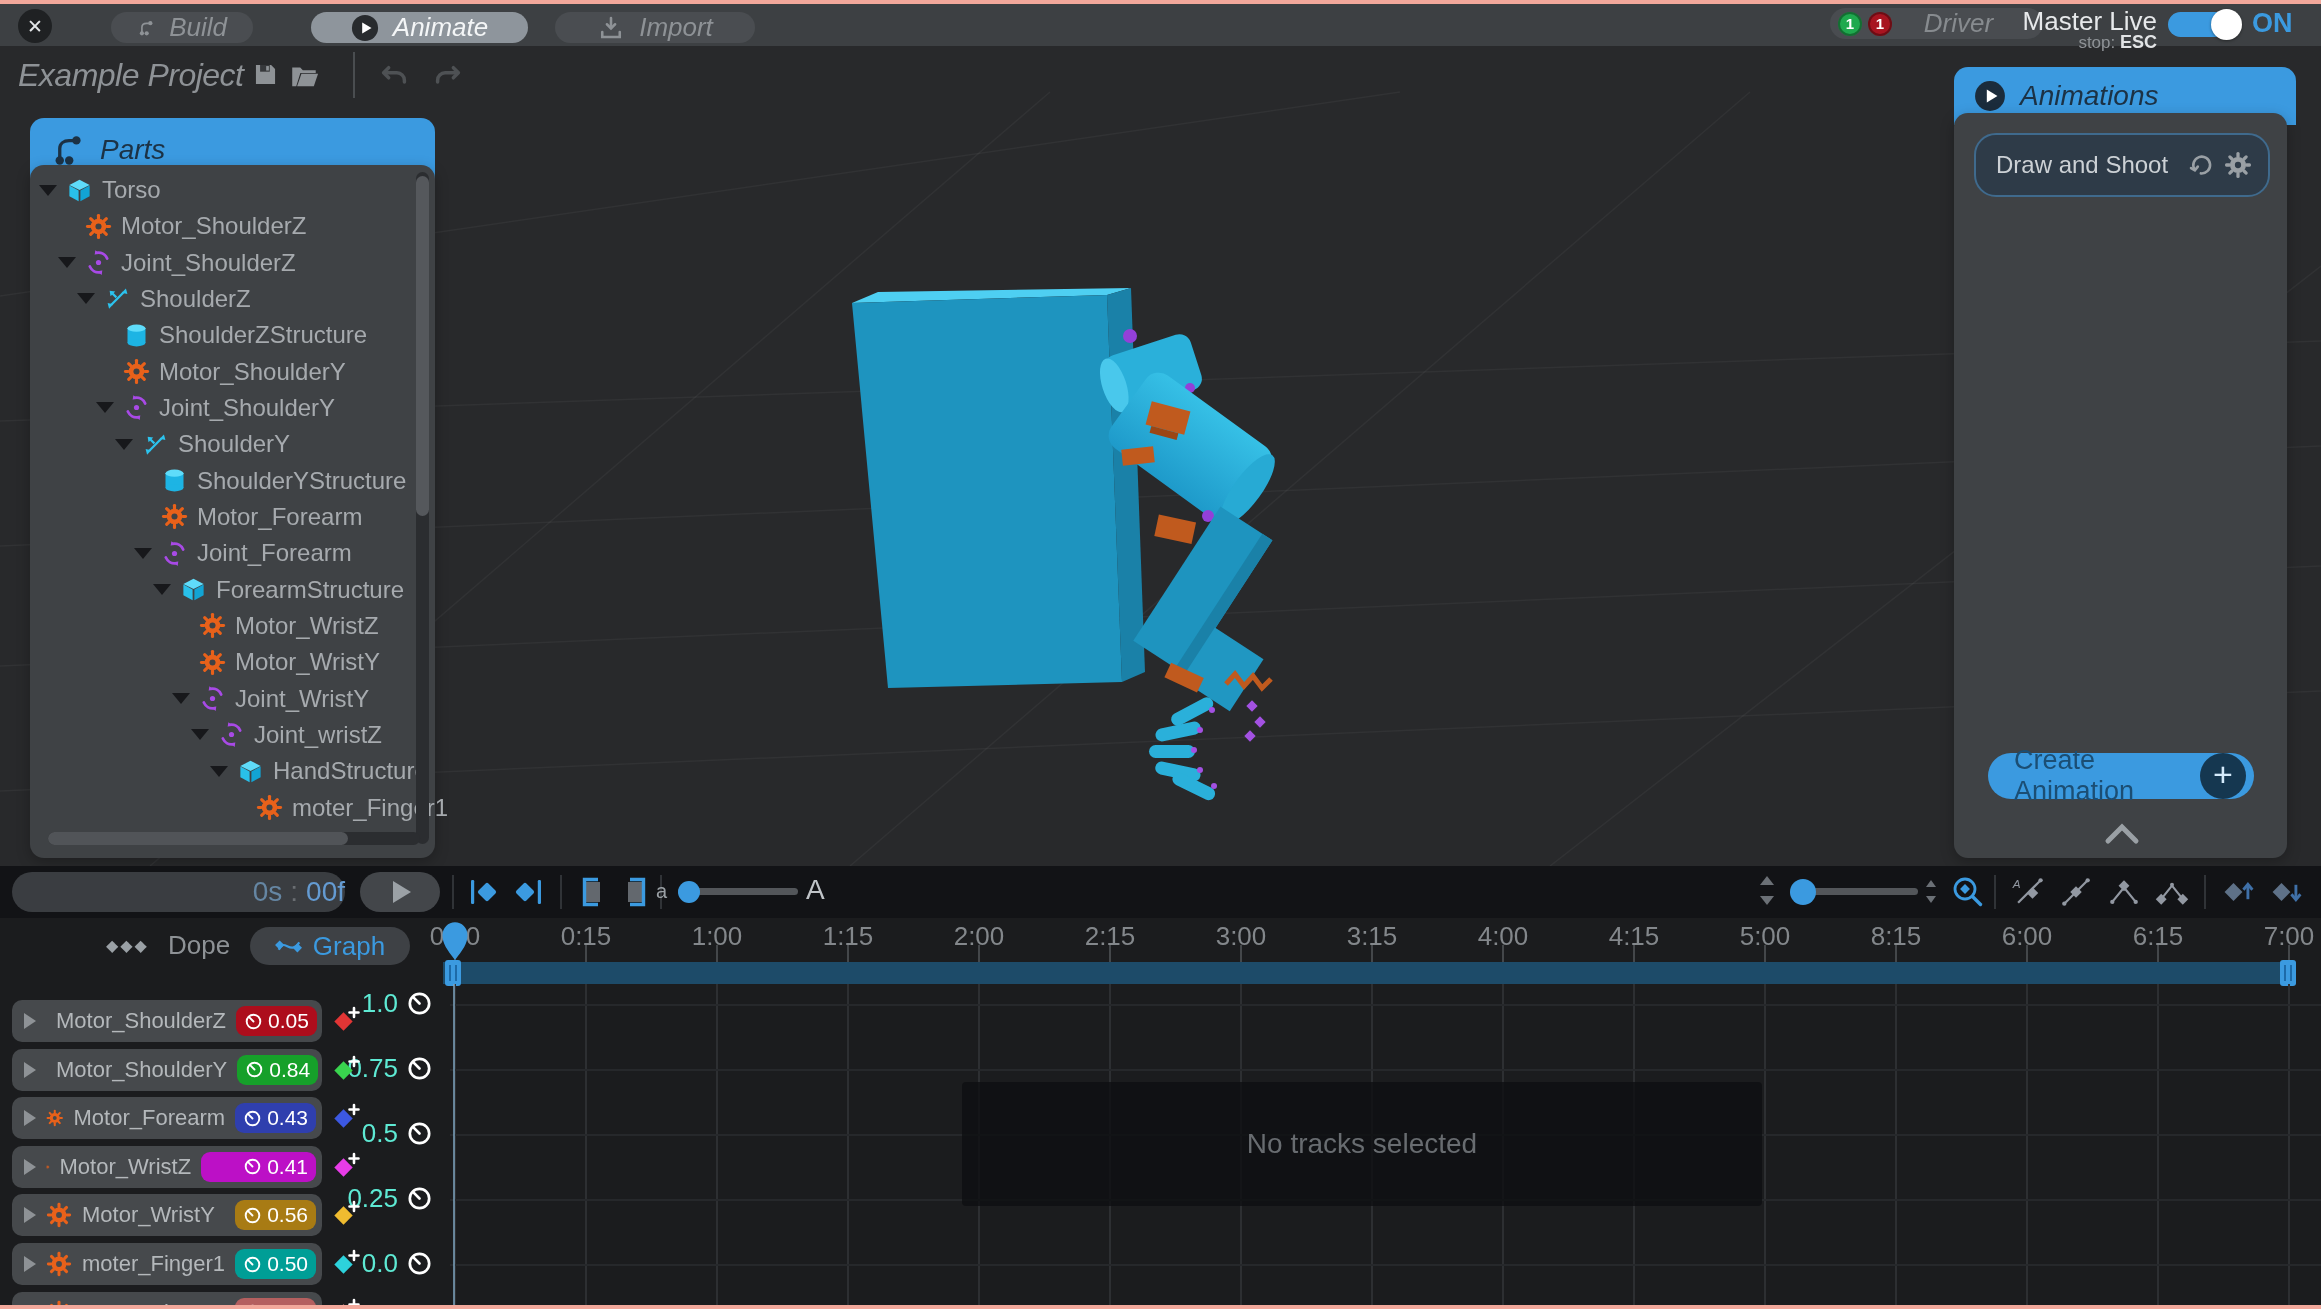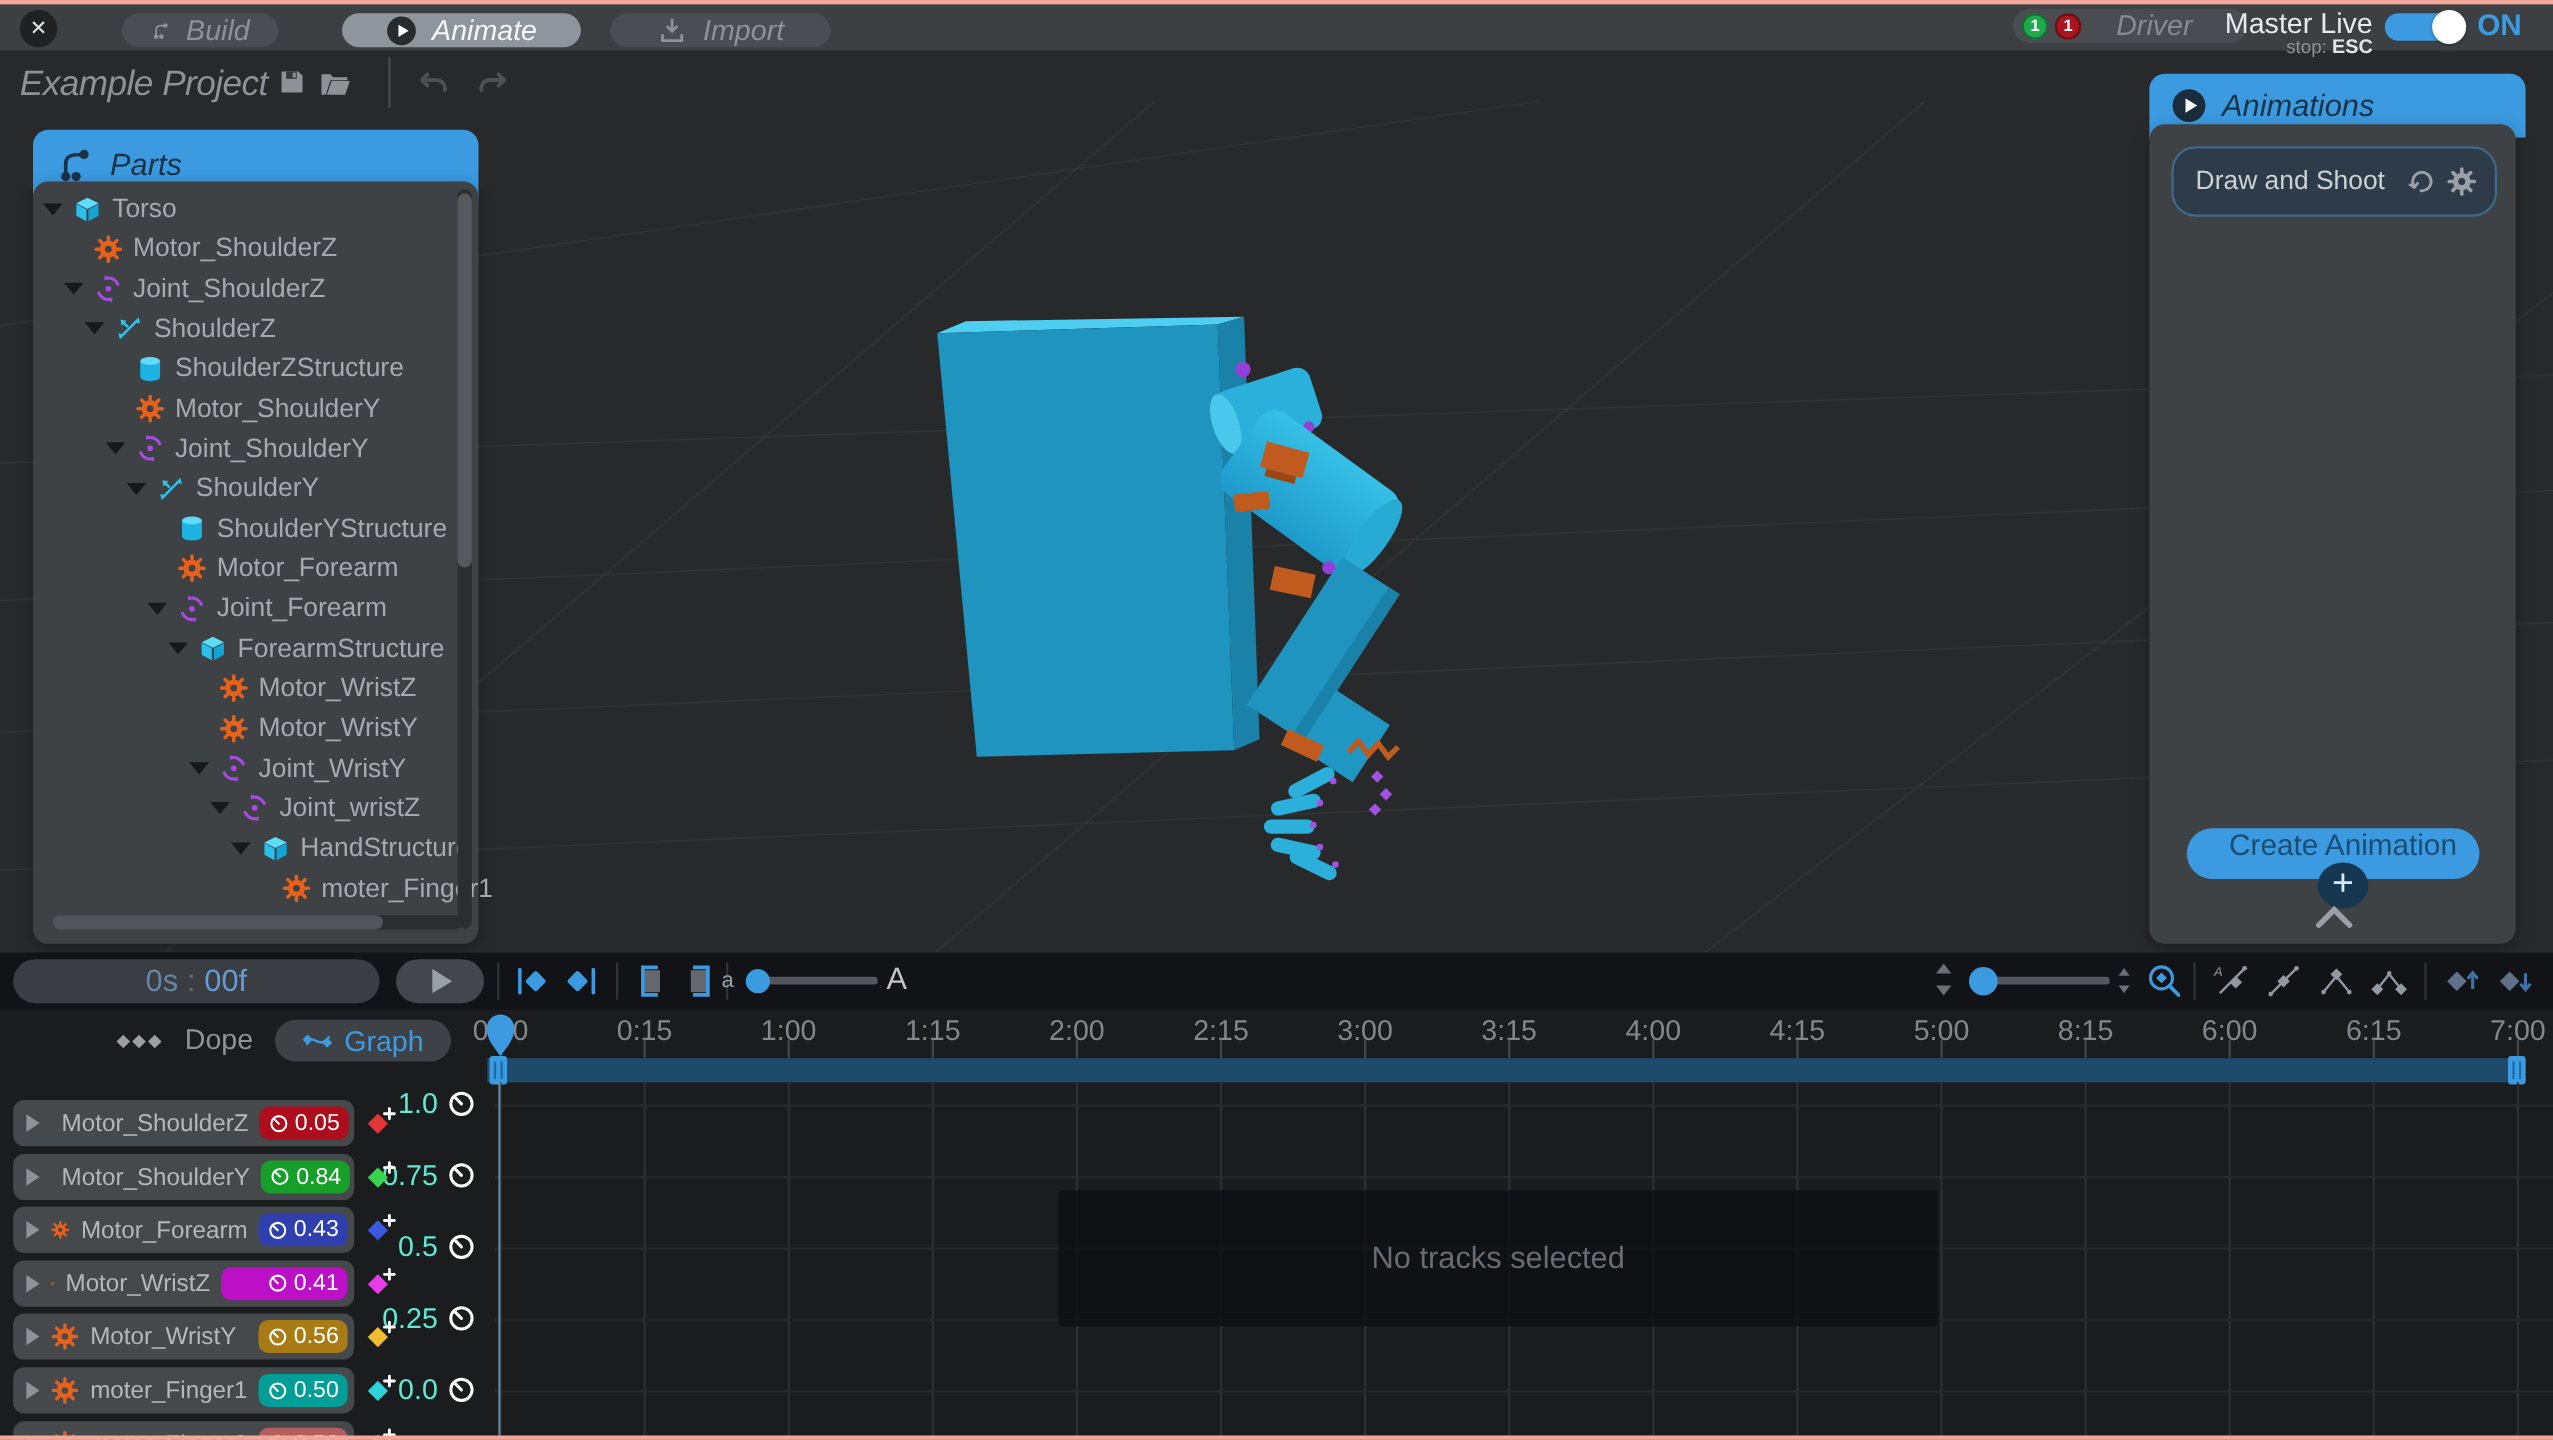--- a/index.html
+++ b/index.html
@@ -47,29 +47,29 @@
   #parts-vthumb{position:absolute;left:416px;top:176px;width:13px;height:340px;border-radius:7px;background:#55585c;cursor:pointer;}
   #parts-hbar{position:absolute;left:48px;top:832px;width:372px;height:13px;border-radius:7px;background:#2b2d30;}
   #parts-hthumb{position:absolute;left:48px;top:832px;width:300px;height:13px;border-radius:7px;background:#515458;cursor:pointer;}
   
   #anim-item{position:absolute;left:1974px;top:133px;width:296px;height:64px;border-radius:22px;background:#2e3b48;
              border:2px solid #3f6a8d;box-sizing:border-box;display:flex;align-items:center;padding:0 16px 0 20px;cursor:pointer;}
   #anim-item .ai-label{flex:1;color:#ccd1d5;font-size:24px;}
   .ai-icon{width:28px;height:28px;margin-left:8px;display:inline-flex;cursor:pointer;}
   .ai-icon svg{width:100%;height:100%;}
   #create-btn{position:absolute;left:1988px;top:753px;width:266px;height:46px;border-radius:31px;background:#3b9ae0;
-              display:flex;align-items:center;padding:0 8px 0 26px;box-sizing:border-box;cursor:pointer;flex-direction:column;}
+              display:flex;align-items:center;padding:0 8px 0 26px;box-sizing:border-box;cursor:pointer;}
   #create-btn .cb-label{flex:1;color:#1b4e74;font-size:27px;}
   #create-btn .cb-plus{width:46px;height:46px;border-radius:50%;background:#153750;color:#d4eafb;font-size:34px;
                        display:flex;align-items:center;justify-content:center;padding-bottom:3px;box-sizing:border-box;}
   #anim-collapse{position:absolute;left:2103px;top:820px;width:38px;height:26px;cursor:pointer;}
   
   #transport{position:absolute;left:0;top:866px;width:2321px;height:52px;background:#121316;}
   #time-pill{position:absolute;left:12px;top:872px;width:333px;height:40px;border-radius:20px;background:#3a3d41;
-             display:flex;align-items:center;justify-content:center;font-size:28px;cursor:text;}
+             display:flex;align-items:center;justify-content:flex-end;font-size:28px;cursor:text;}
   #time-pill .t-s{color:#6586a3;} #time-pill .t-sep{color:#6a6e72;margin:0 8px;} #time-pill .t-f{color:#649bd2;}
   #play-btn{position:absolute;left:360px;top:872px;width:80px;height:40px;border-radius:20px;background:#43464a;
             display:flex;align-items:center;justify-content:center;cursor:pointer;}
   #play-btn .tri{width:0;height:0;border-top:11px solid transparent;border-bottom:11px solid transparent;border-left:18px solid #9ba1a6;margin-left:4px;}
   .sep{position:absolute;top:875px;width:2px;height:34px;background:#303337;}
   .tool-btn{position:absolute;top:872px;width:40px;height:40px;display:flex;align-items:center;justify-content:center;cursor:pointer;}
   .tool-btn svg{width:36px;height:36px;}
   .slider-track{position:absolute;height:7px;border-radius:4px;background:#53565a;}
   .slider-thumb{position:absolute;border-radius:50%;background:#3b9ae0;cursor:pointer;}
   .spin{position:absolute;width:0;height:0;cursor:pointer;}

